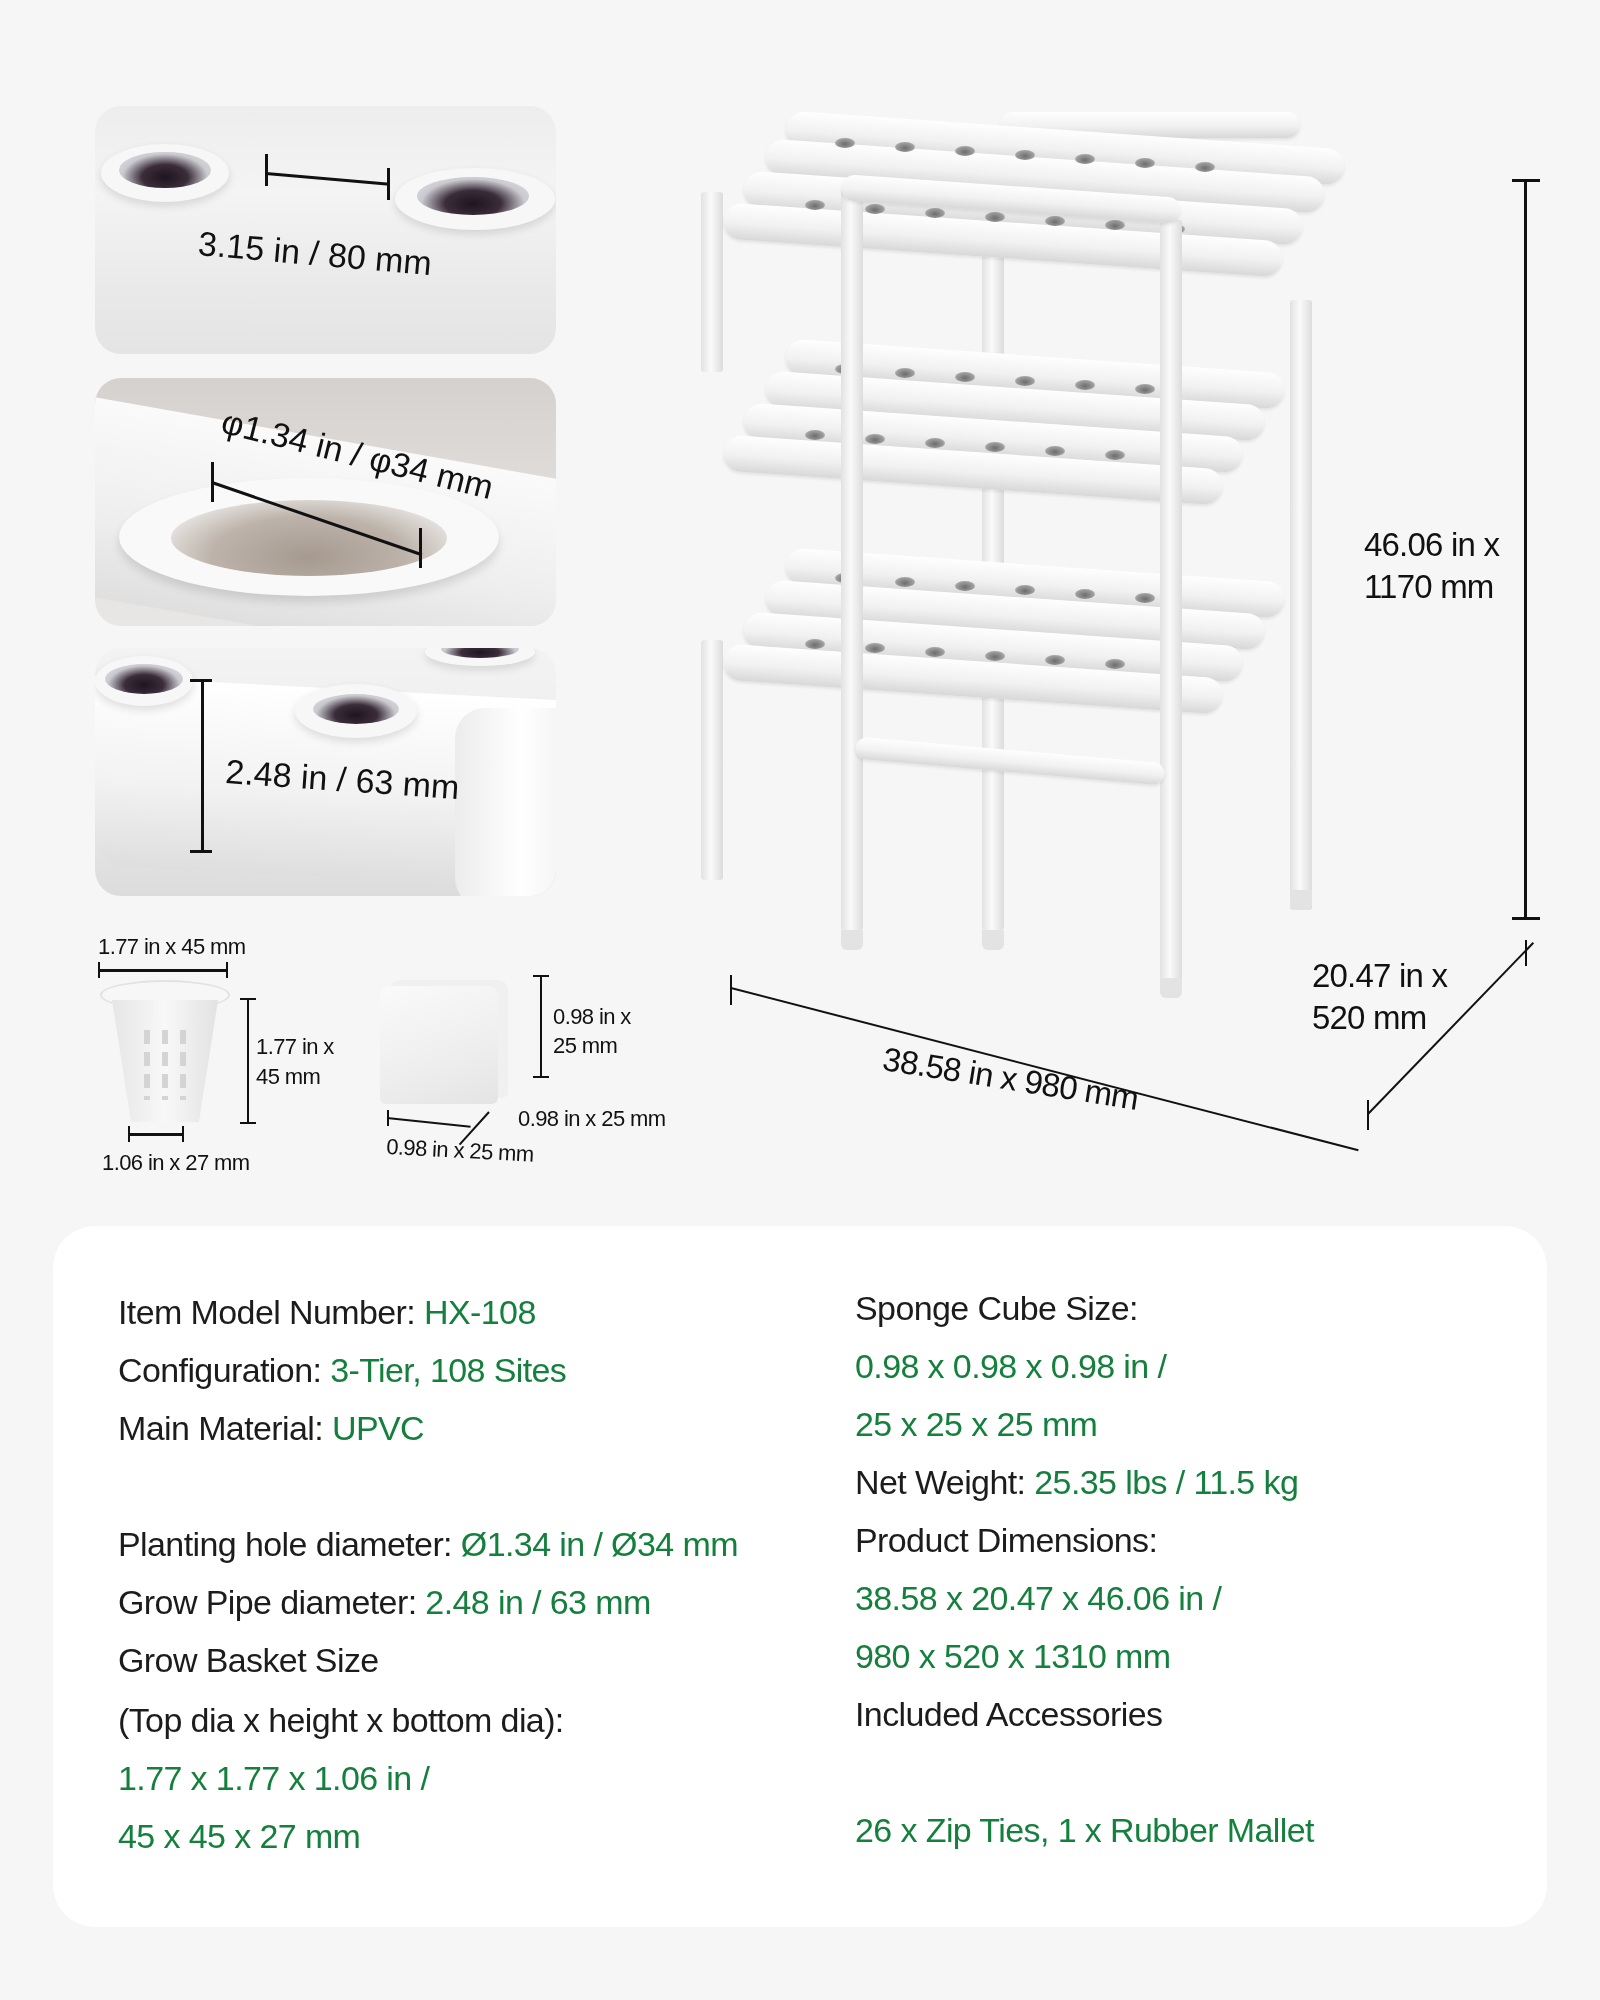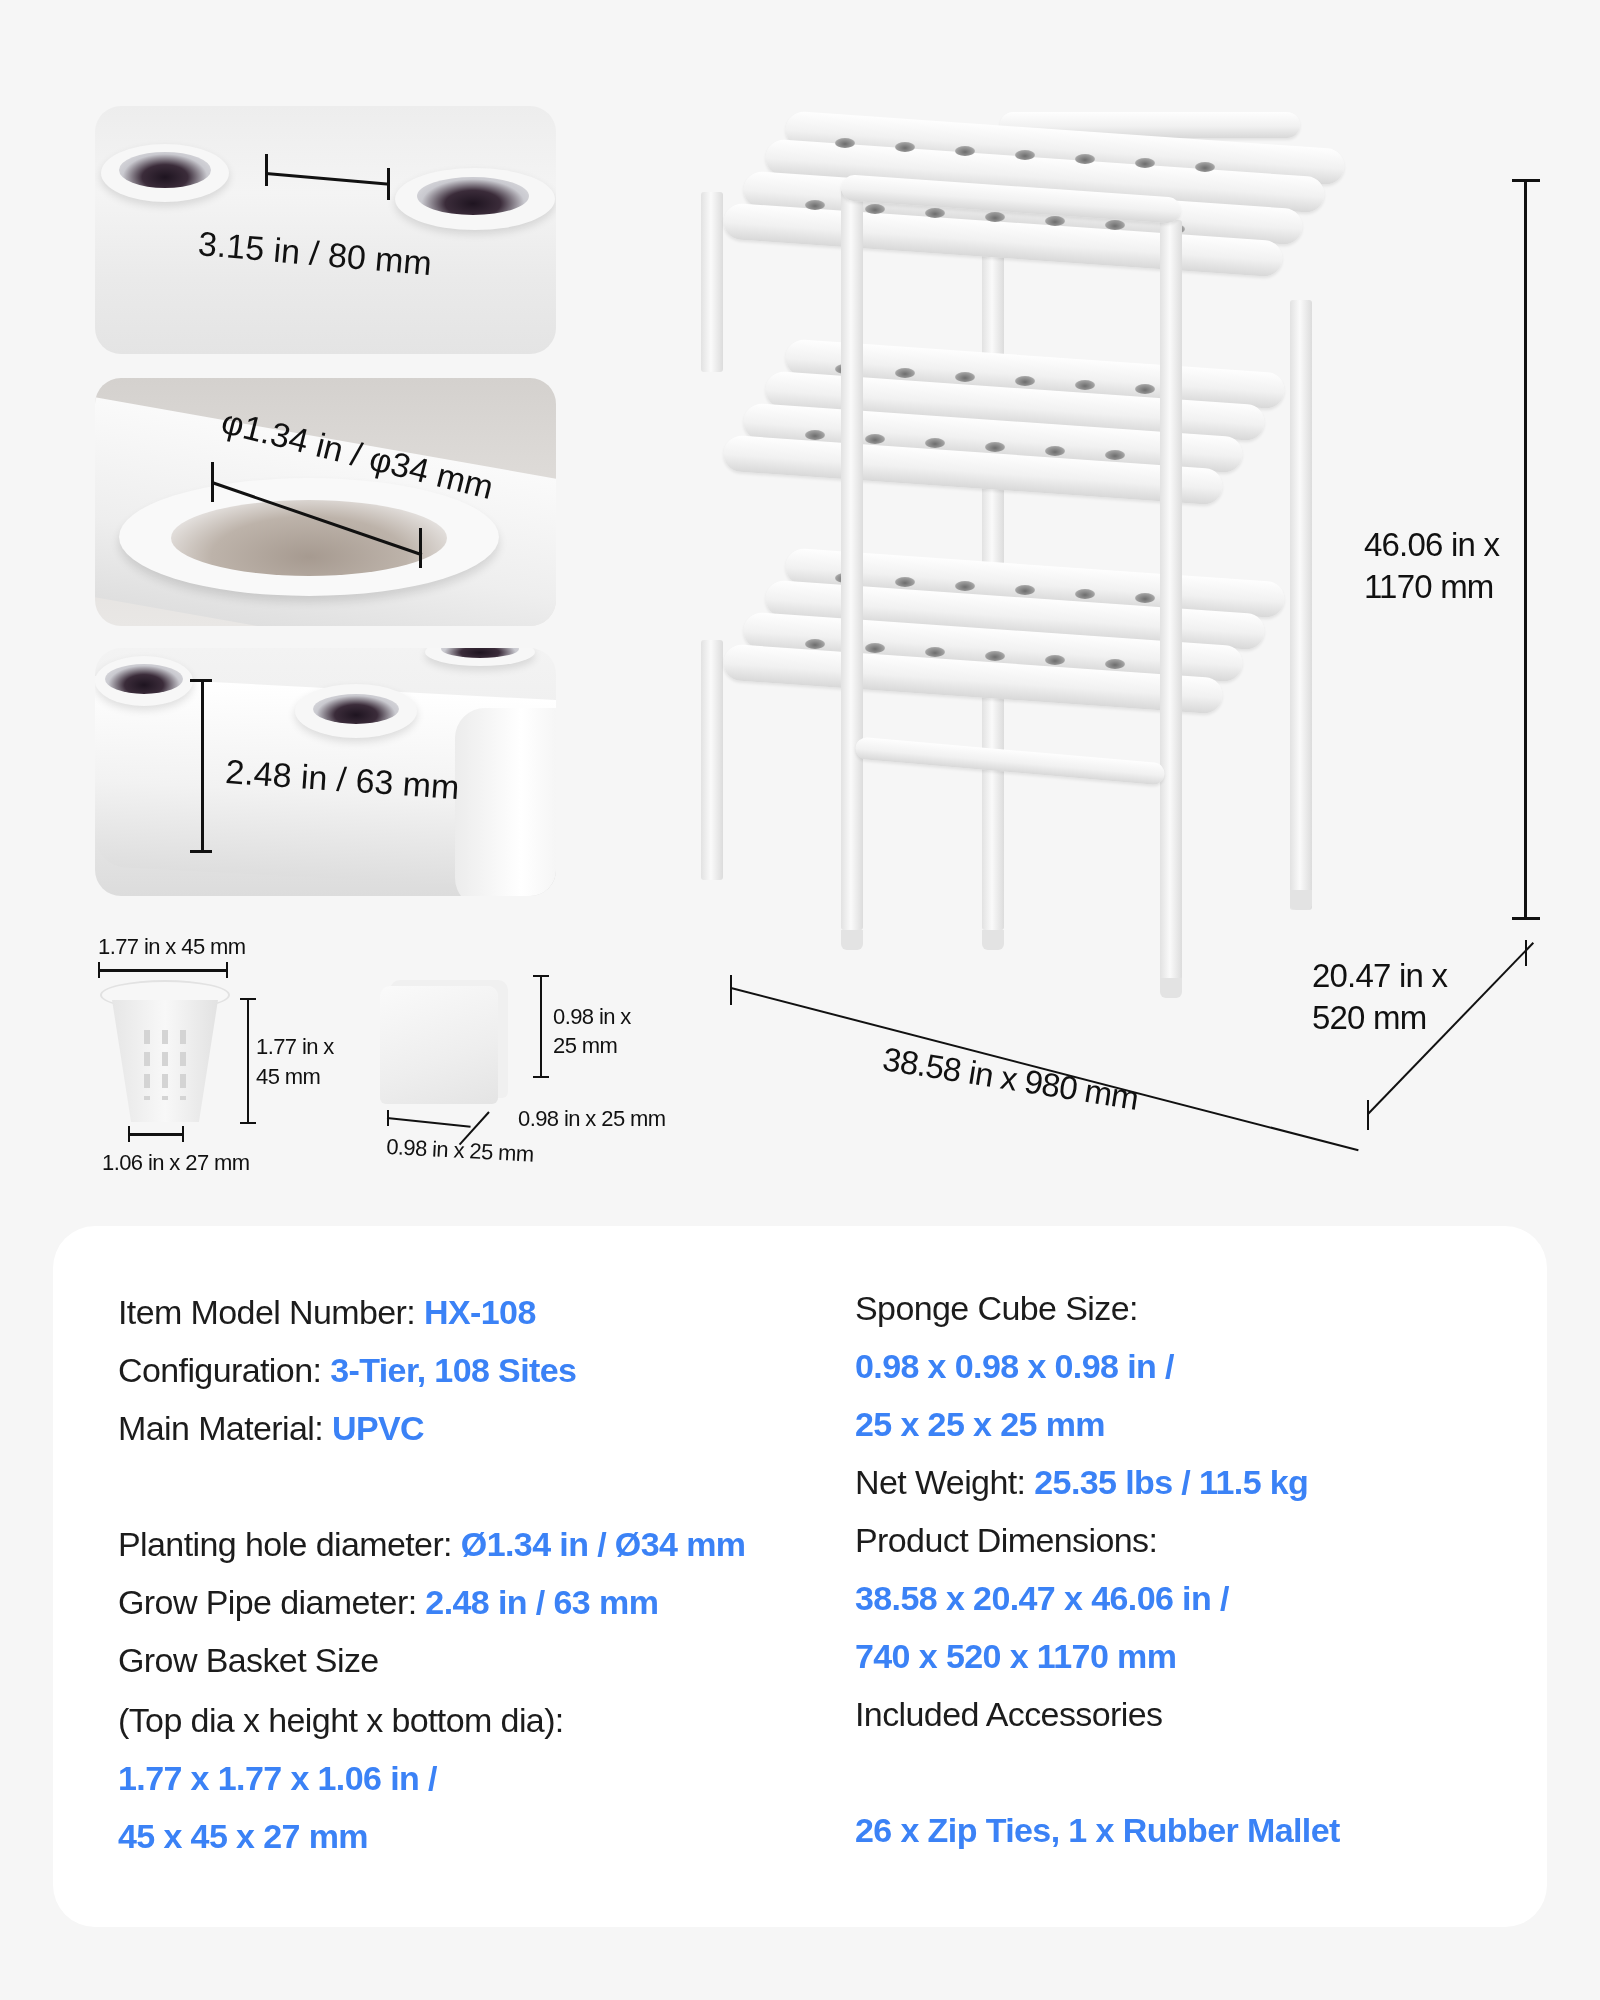--- a/index.html
+++ b/index.html
@@ -24,21 +24,21 @@
   .rack { position: absolute; left: 695px; top: 100px; width: 730px; height: 940px; }
   .tier-pipe { position: absolute; height: 36px; border-radius: 18px; background: linear-gradient(180deg, #fefefe 0%, #f1f1f1 55%, #d8d8d8 100%); box-shadow: 0 2px 3px rgba(0,0,0,0.08); }
   .tier-hole { position: absolute; width: 20px; height: 10px; border-radius: 50%; background: radial-gradient(ellipse at 50% 60%, #6d6d6d 0%, #9e9e9e 60%, #dcdcdc 100%); }
   .leg { position: absolute; width: 22px; background: linear-gradient(90deg, #e2e2e2 0%, #fafafa 45%, #dcdcdc 100%); border-radius: 3px; }
   .leg-cap { position: absolute; width: 22px; height: 20px; background: #e3e3e3; border-radius: 0 0 6px 6px; }
 
   
   .specs { position: absolute; left: 53px; top: 1226px; width: 1494px; height: 701px; background: #ffffff; border-radius: 42px; }
   .spec-row { position: absolute; font-size: 34px; line-height: 40px; white-space: nowrap; letter-spacing: -0.6px; }
   .spec-label { color: #1c1c1c; }
-  .spec-value { color: #3b82f6; font-weight: bold; }
+  .spec-value { color: #15803d; font-weight: normal; }
 </style>
 </head>
 <body>
 
 <div class="card card1">
   <div class="hole" style="left:6px; top:38px; width:128px; height:58px;">
     <div class="hole-inner" style="left:18px; top:8px; width:92px; height:36px;"></div>
   </div>
   <div class="hole" style="left:300px; top:62px; width:160px; height:62px;">
     <div class="hole-inner" style="left:22px; top:9px; width:112px; height:38px;"></div>
@@ -259,21 +259,21 @@
   <div class="spec-row" style="left:802px; top:236px;">
     <span class="spec-label">Net Weight: </span><span class="spec-value">25.35 lbs / 11.5 kg</span>
   </div>
   <div class="spec-row" style="left:802px; top:294px;">
     <span class="spec-label">Product Dimensions:</span>
   </div>
   <div class="spec-row" style="left:802px; top:352px;text-align:right;">
     <span class="spec-value">38.58 x 20.47 x 46.06 in /</span>
   </div>
   <div class="spec-row" style="left:802px; top:410px;">
-    <span class="spec-value">740 x 520 x 1170 mm</span>
+    <span class="spec-value">980 x 520 x 1310 mm</span>
   </div>
   <div class="spec-row" style="left:802px; top:468px;">
     <span class="spec-label">Included Accessories</span>
   </div>
   <div class="spec-row" style="left:802px; top:584px;">
     <span class="spec-value">26 x Zip Ties, 1 x Rubber Mallet</span>
   </div>
 </div>
 
 </body></html>

